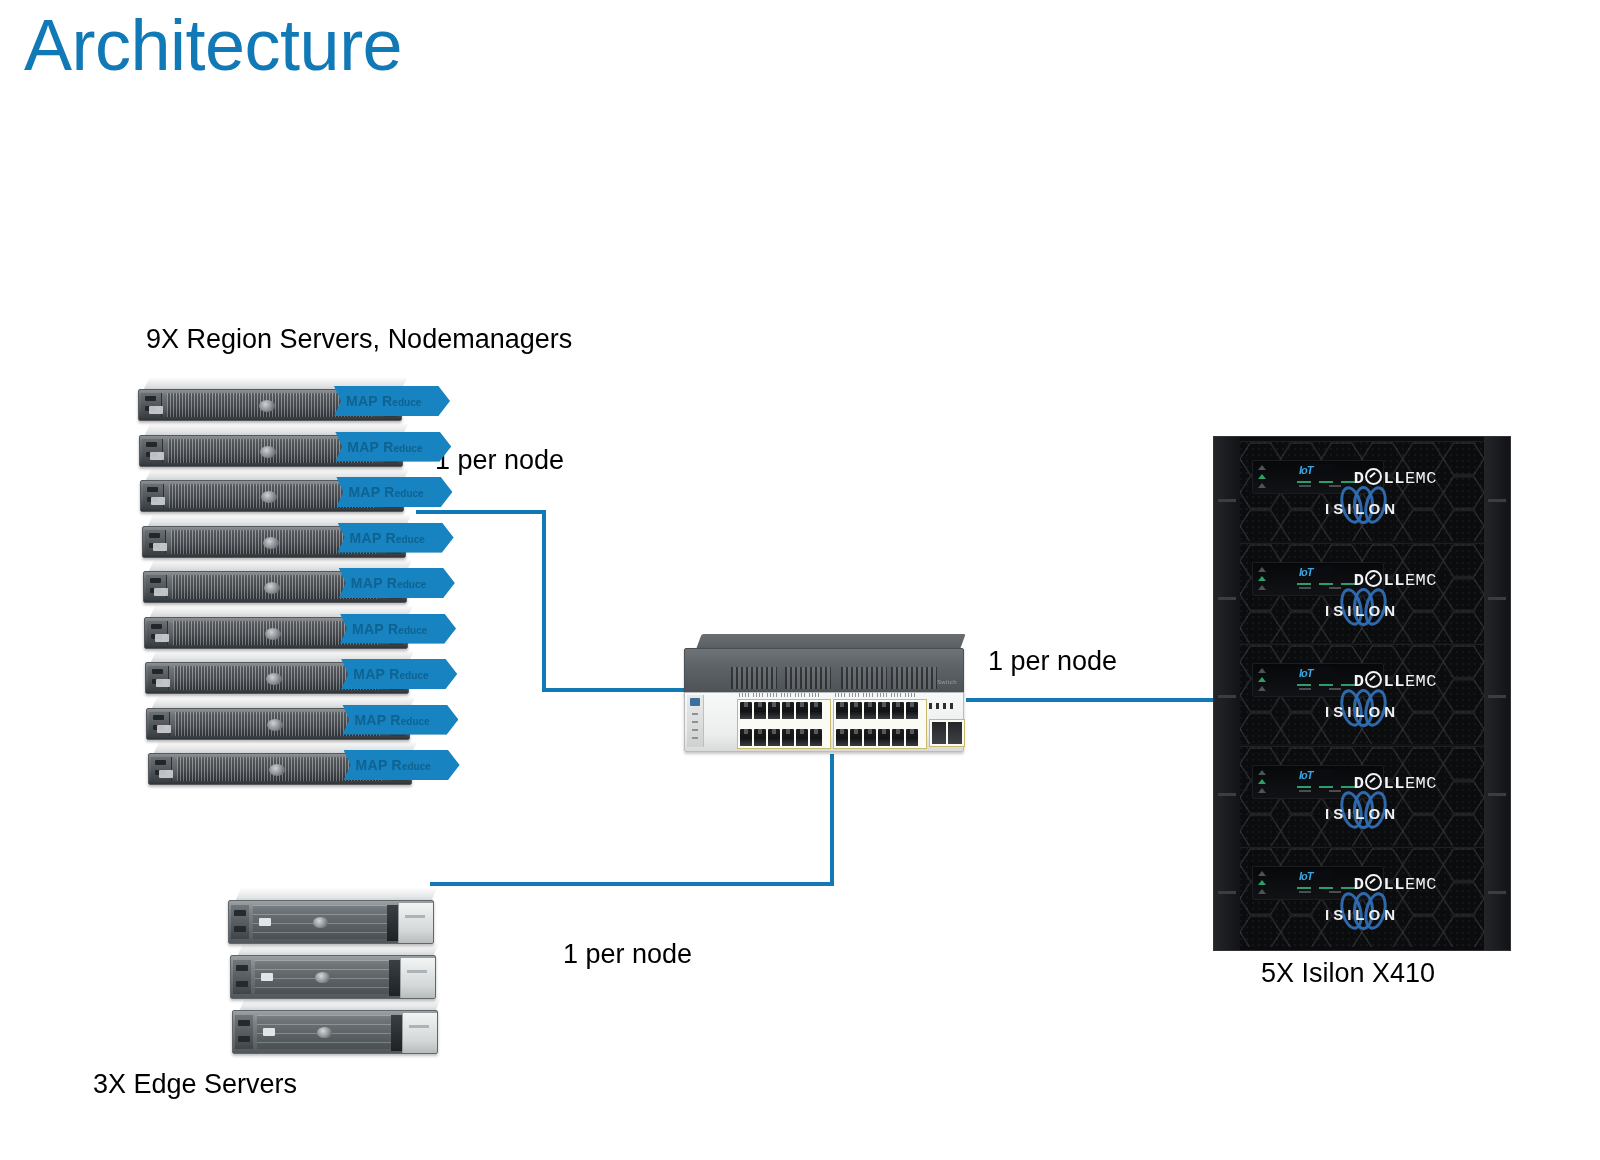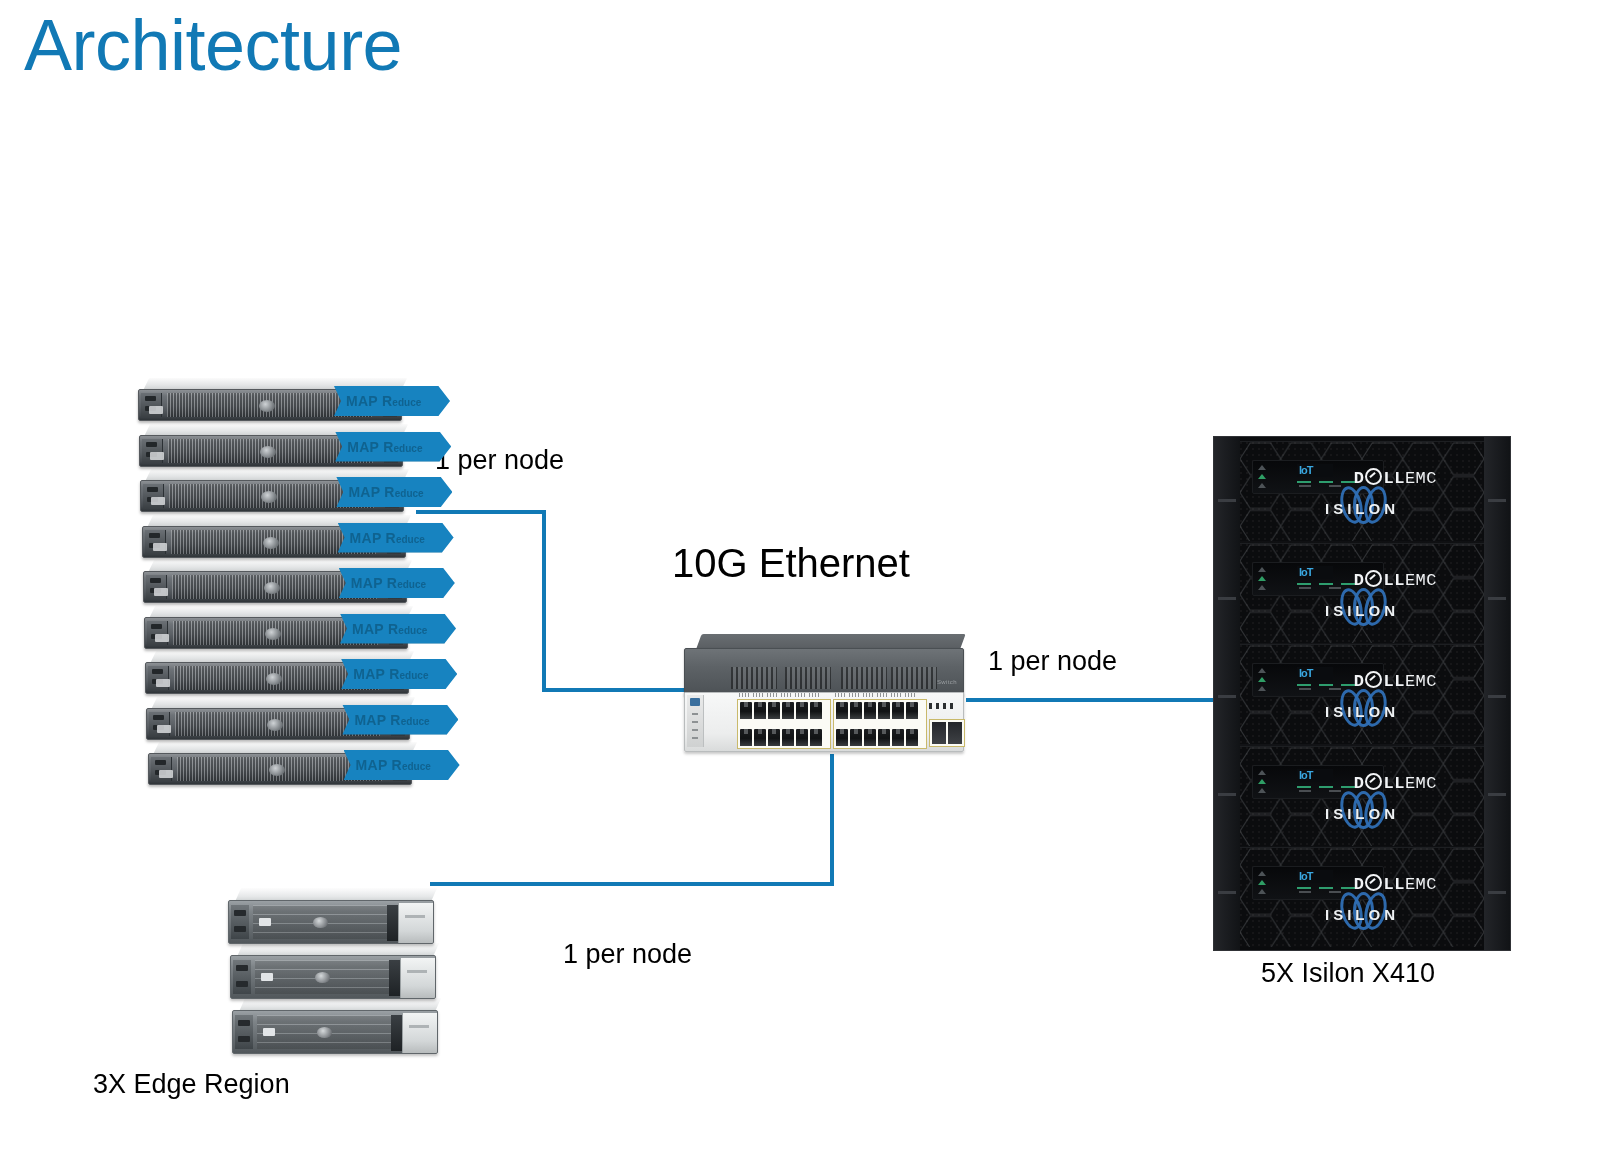--- a/index.html
+++ b/index.html
@@ -183,20 +183,21 @@
   }
   .hexlayer svg{position:absolute;inset:0;width:100%;height:100%;}
   .node .lcd{
     position:absolute;left:12px;top:18px;width:130px;height:32px;
     background:linear-gradient(180deg,#07080a,#101215);
     border:1px solid #1b1d20;border-radius:2px;
   }
   .node .lcd .scr{
     position:absolute;left:44px;top:3px;width:36px;height:13px;
     background:#0a0c0f;
+    font-style:italic;
   }
   .node .lcd .scr b{
     position:absolute;left:2px;top:0;font-size:11px;color:#3aa7e0;font-weight:700;
     letter-spacing:-1px;line-height:13px;
   }
   .node .lcd .bar{
     position:absolute;top:20px;height:2px;background:#2e9d6e;
   }
   .node .lcd .bar.b1{left:44px;width:14px;}
   .node .lcd .bar.b2{left:66px;width:14px;}
@@ -346,26 +347,28 @@
 
   <div class="wire" style="left:416px;top:510px;width:130px;height:4px;"></div>
   <div class="wire" style="left:542px;top:510px;width:4px;height:182px;"></div>
   <div class="wire" style="left:542px;top:688px;width:148px;height:4px;"></div>
 
   <div class="wire" style="left:966px;top:698px;width:250px;height:4px;"></div>
 
   <div class="wire" style="left:830px;top:754px;width:4px;height:132px;"></div>
   <div class="wire" style="left:430px;top:882px;width:404px;height:4px;"></div>
 
-
-  <div class="lbl lbl-eth">10G Ethernet</div>
+  <div class="lbl lbl-top">
+    <span>9X Region Servers, </span><span class="sq">Nodemanagers</span>
+  </div>
+
   <div class="lbl lbl-pn1">1 per node</div>
   <div class="lbl lbl-pn2">1 per node</div>
   <div class="lbl lbl-pn3">1 per node</div>
-  <div class="lbl lbl-edge">3X Edge Region</div>
+  <div class="lbl lbl-edge">3X Edge Servers</div>
 
   <div class="lbl lbl-isilon">
     <span>5X </span><span class="sq">Isilon</span><span> X410</span>
   </div>
 
   <div id="server-stack">
       <div class="srv" style="left: 138px; top: 378px; z-index: 9;">
         <div class="top"></div>
         <div class="body">
           <div class="earL"></div>

